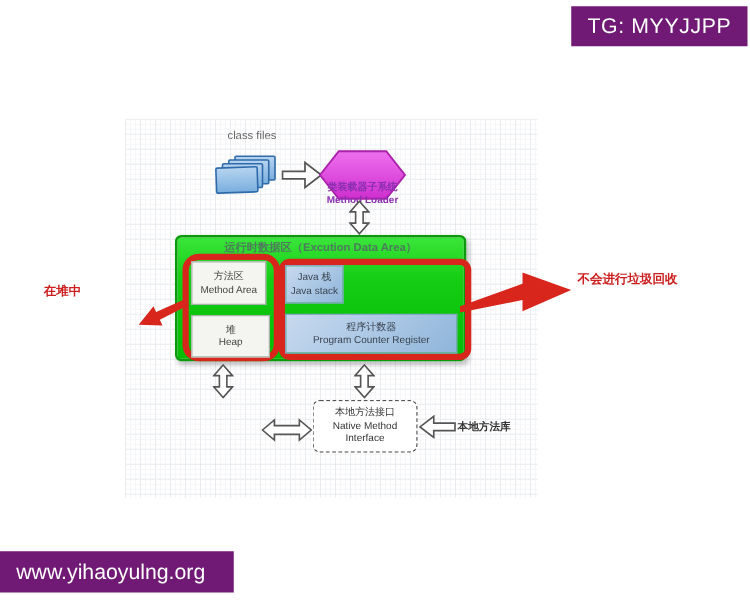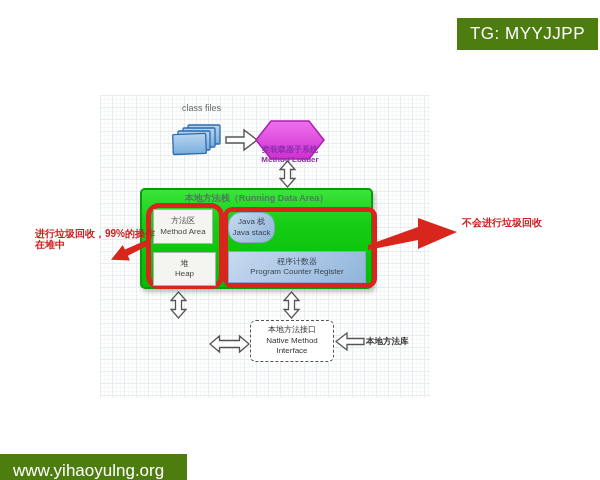--- a/index.html
+++ b/index.html
@@ -1,20 +1,20 @@
 <!DOCTYPE html>
 <html><head>
 <meta charset="utf-8">
 <style>
   * { margin:0; padding:0; box-sizing:border-box; }
   html,body { background:#fff; }
   body { font-family:"Liberation Sans","DejaVu Sans",sans-serif; }
   #stage { position:relative; width:600px; height:480px; background:#fff; overflow:hidden; }
 
-  .watermark { position:absolute; background:#4d7c0f; color:#fff; font-size:17px;margin-top:13px; }
+  .watermark { position:absolute; background:#701a75; color:#fff; font-size:17px; }
   #wm-top { left:457px; top:5px; width:141px; height:32px; display:flex; align-items:center; justify-content:center; letter-spacing:.5px; }
   #wm-bottom { left:0; top:441px; width:187px; height:33px; line-height:33px; padding-left:13px; }
 
   #grid { position:absolute; left:100px; top:95px; width:330px; height:303px;
     background-image:
       linear-gradient(#e9ecef 1px, transparent 1px),
       linear-gradient(90deg, #e9ecef 1px, transparent 1px),
       linear-gradient(#f5f6f8 1px, transparent 1px),
       linear-gradient(90deg, #f5f6f8 1px, transparent 1px);
     background-size:12px 12px,12px 12px,4px 4px,4px 4px; }
@@ -45,21 +45,21 @@
   .redrect { position:absolute; border:5px solid #d8261c; }
   #red-left { left:4px; top:13px; width:78px; height:86px; border-radius:13px; }
   #red-right { left:81px; top:17px; width:154px; height:81px; border-radius:9px; }
 
   .whitebox { position:absolute; background:#f4f4f0; border:1px solid #a9b3aa; font-size:8px; line-height:1.3; color:#444; }
   #method-area { left:11px; top:19px; width:60px; height:35px; }
   #heap { left:11px; top:62px; width:63px; height:34px; }
 
   .bluebox { position:absolute; background:linear-gradient(135deg,#c7d9ee 0%,#a9c6e4 55%,#8fb5da 100%);
     border:1px solid #85a8c9; font-size:8px; line-height:1.3; color:#3a4450; }
-  #java-stack { left:86px; top:22px; width:47px; height:31px;border-radius:13px; }
+  #java-stack { left:86px; top:22px; width:47px; height:31px; }
   #native-stack { left:143px; top:22px; width:81px; height:31px; }
   #pc-register { left:86px; top:61px; width:138px; height:32px; }
 
   #harrow { left:209px; top:334px; }
   #native-interface { left:250px; top:320px; width:84px; height:42px; background:#fff;
     border:1.5px dashed #555; border-radius:6px; font-size:8px; line-height:1.3; color:#333; }
   #arrow-nlib { left:335px; top:332px; }
   #native-lib-label { left:366px; top:336px; font-size:8.5px; color:#333;font-weight:bold; }
 
   .red-note { position:absolute; color:#cc1f1f; font-weight:bold; }
@@ -110,21 +110,21 @@
       <span>类装载器子系统</span>
       <span>Method Loader</span>
     </div>
   </div>
 
   <svg id="varrow-top" class="abs" width="17" height="28" viewBox="0 0 17 28">
     <path d="M8.5 1 L16 9.5 L11.5 9.5 L11.5 18.5 L16 18.5 L8.5 27 L1 18.5 L5.5 18.5 L5.5 9.5 L1 9.5 Z" fill="#fff" stroke="#555" stroke-width="1.3"></path>
   </svg>
 
   <div id="green-box" class="abs">
-    <div id="green-title">本地方法栈（Running Data Area）</div>
+    <div id="green-title">运行时数据区（Excution Data Area）</div>
 
     <div id="red-left" class="redrect"></div>
     <div id="red-right" class="redrect"></div>
 
     <div id="method-area" class="whitebox lbl2">
       <span>方法区</span>
       <span>Method Area</span>
     </div>
     <div id="heap" class="whitebox lbl2">
       <span>堆</span>
@@ -134,21 +134,20 @@
       <span>Java 栈</span>
       <span>Java stack</span>
     </div>
     <div id="pc-register" class="bluebox lbl2">
       <span>程序计数器</span>
       <span>Program Counter Register</span>
     </div>
   </div>
 
   <div id="note-left" class="red-note">
-    <div>进行垃圾回收，99%的操作</div>
     <div>在堆中</div>
   </div>
   <svg id="red-arrow-left" class="abs" width="48" height="30" viewBox="0 0 48 30">
     <g transform="rotate(155 24 15)">
       <path d="M2 12.5 L28 11.5 L28 6.5 L45 15 L28 23.5 L28 18.5 L3 18 Z" fill="#d8261c"></path>
     </g>
   </svg>
   <svg id="red-arrow-right" class="abs" width="92" height="40" viewBox="0 0 92 40">
     <path d="M0 31 L50 13 L50 4 L89 18 L50 35 L50 26 L0 36 Z" fill="#d8261c"></path>
   </svg>

